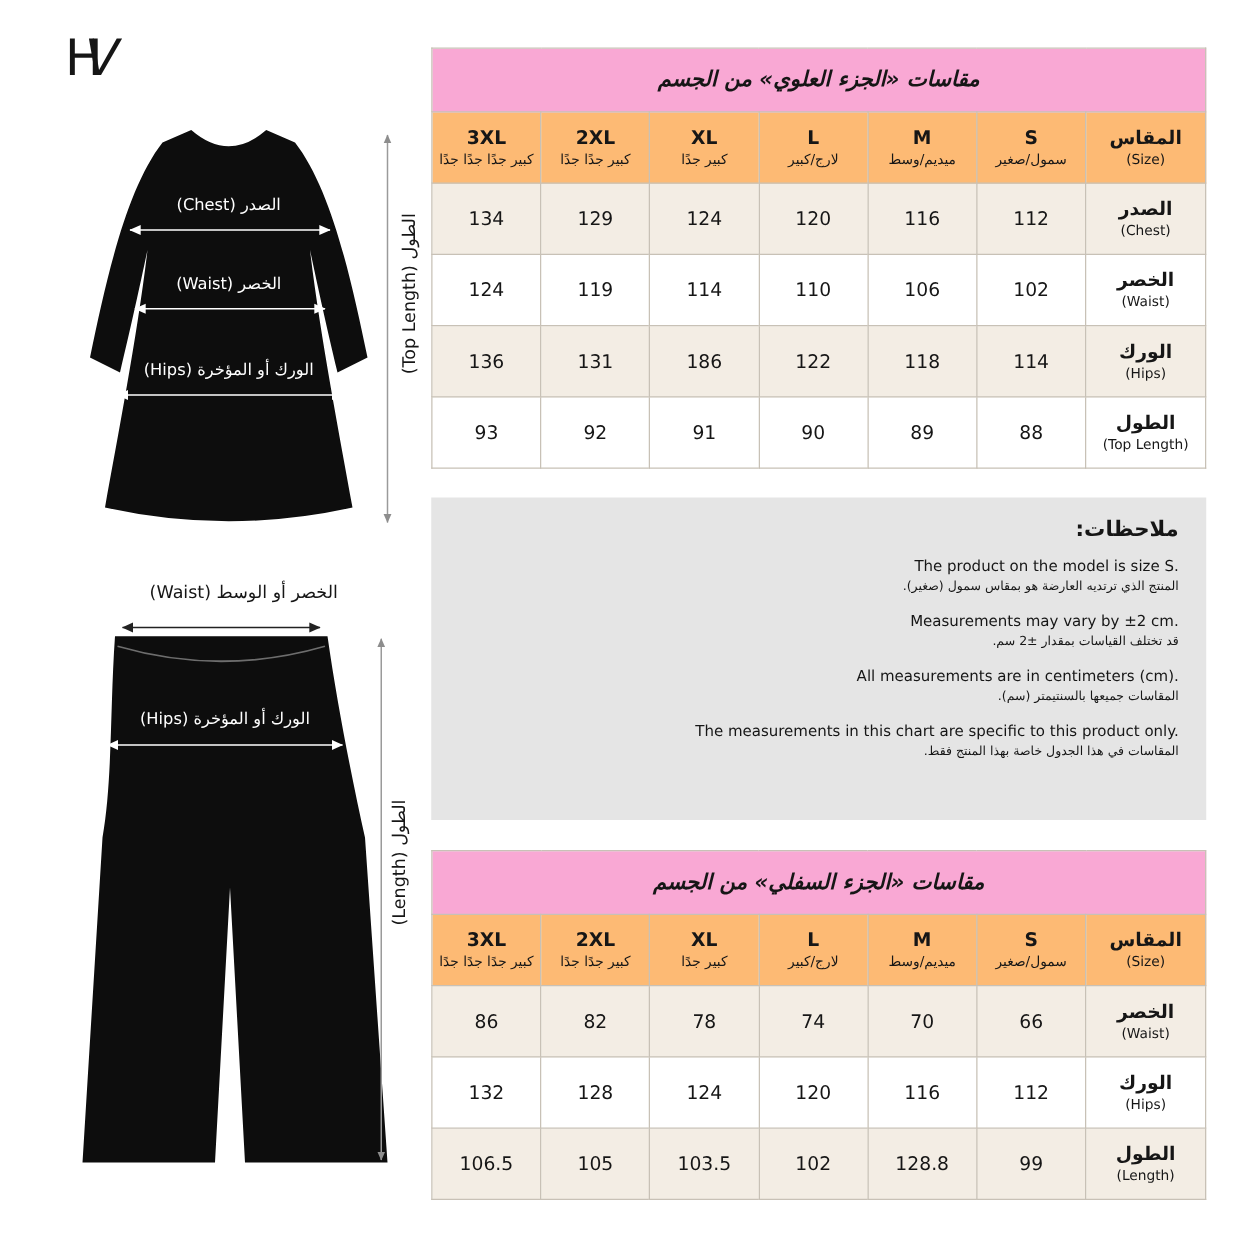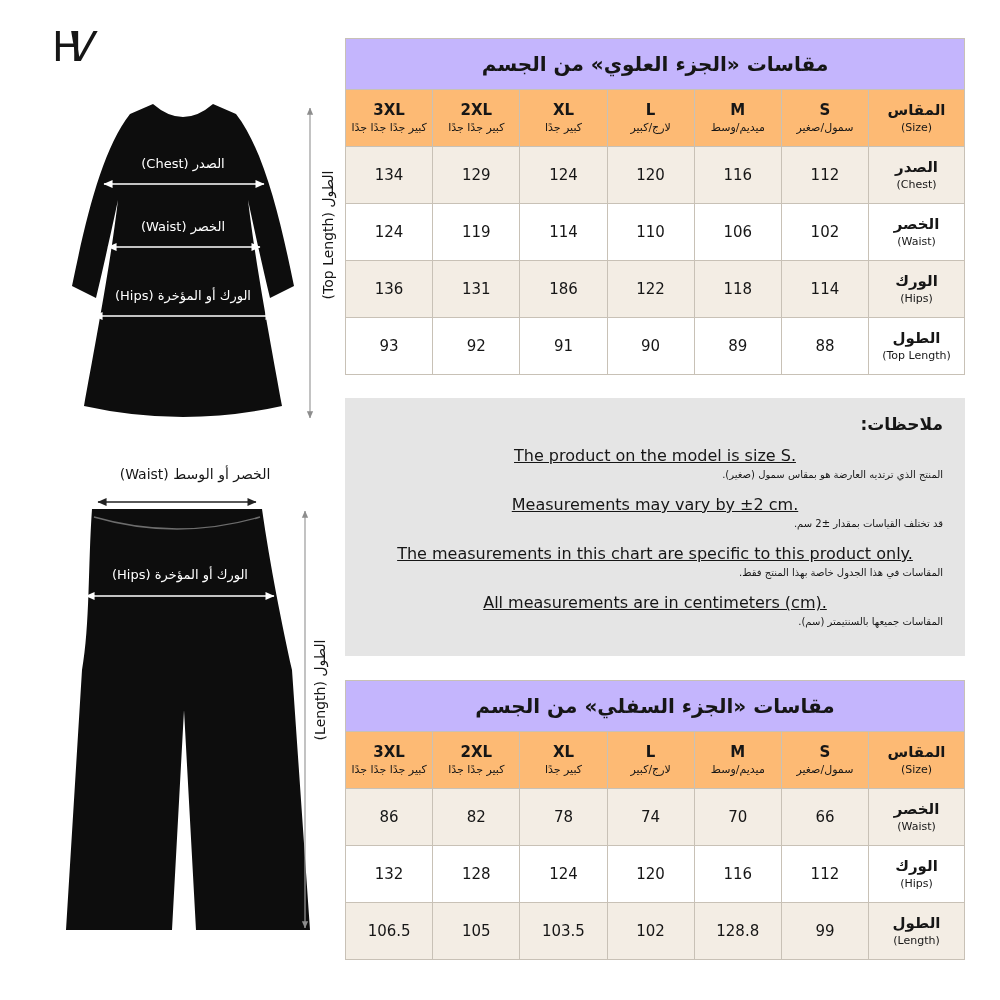--- a/index.html
+++ b/index.html
@@ -9,39 +9,39 @@
   }
   
   .logo{position:absolute;left:52px;top:24px;font-size:40px;font-weight:400;letter-spacing:-2px;}
   .logo .v{margin-left:-12px;font-style:italic;}
   
   .size-table{
     position:absolute;left:345px;width:620px;border-collapse:collapse;table-layout:fixed;
     text-align:center;direction:rtl;
   }
   .size-table th,.size-table td{border:1px solid #c8c1b6;padding:2px;}
-  .size-table .t-title th{background:#c4b5fd;font-size:20px;font-weight:bold;height:46px;}
+  .size-table .t-title th{background:#f9a8d4;font-size:17px;font-weight:bold;height:46px;font-style:italic;}
   .size-table .t-head th{background:#fdba74;height:52px;font-weight:normal;}
   .size-table .b{font-size:15px;font-weight:bold;line-height:1.2;}
   .size-table .s{font-size:11px;font-weight:normal;line-height:1.2;margin-top:2px;}
   .size-table .r td{height:52px;font-size:15px;font-weight:normal;}
   .size-table .r th{height:52px;margin-top:38px;}
   .size-table .odd{background:#f3ede4;}
   .size-table .even{background:#ffffff;}
   .c-label{width:96px;}
   #upper-table{top:38px;}
   #lower-table{top:680px;}
   
   .notes{
     position:absolute;left:345px;top:398px;width:620px;height:258px;background:#e5e5e5;
     box-sizing:border-box;padding:16px 22px;direction:rtl;text-align:right;
   }
   .notes .n-title{font-size:17px;font-weight:bold;margin-bottom:12px;}
   .notes .note{margin-bottom:15px;}
-  .notes .note .en{font-size:16px;direction:ltr;text-align:center;text-decoration:underline;}
+  .notes .note .en{font-size:12px;direction:ltr;text-align:right;}
   .notes .note .ar{font-size:10px;margin-top:4px;}
   
   .diagram{position:absolute;}
   #tunic-wrap{left:28px;top:88px;width:310px;height:345px;}
   #pants-wrap{left:60px;top:495px;width:275px;height:450px;}
   .vlabel{
     position:absolute;width:200px;height:20px;text-align:center;white-space:nowrap;
     transform:rotate(-90deg);direction:rtl;font-size:14px;color:#161616;
   }
   #top-length-vlabel{left:230px;top:225px;}
@@ -202,26 +202,26 @@
     <div class="n-title">ملاحظات:</div>
     <div class="note">
       <div class="en">The product on the model is size S.</div>
       <div class="ar">المنتج الذي ترتديه العارضة هو بمقاس سمول (صغير).</div>
     </div>
     <div class="note">
       <div class="en">Measurements may vary by ±2 cm.</div>
       <div class="ar">قد تختلف القياسات بمقدار ±2 سم.</div>
     </div>
     <div class="note">
+      <div class="en">All measurements are in centimeters (cm).</div>
+      <div class="ar">المقاسات جميعها بالسنتيمتر (سم).</div>
+    </div>
+    <div class="note">
       <div class="en">The measurements in this chart are specific to this product only.</div>
       <div class="ar">المقاسات في هذا الجدول خاصة بهذا المنتج فقط.</div>
-    </div>
-    <div class="note">
-      <div class="en">All measurements are in centimeters (cm).</div>
-      <div class="ar">المقاسات جميعها بالسنتيمتر (سم).</div>
     </div>
   </div>
 
   <table class="size-table" id="lower-table" dir="rtl">
     <colgroup>
         <col class="c-label">
         <col>
         <col>
         <col>
         <col>

